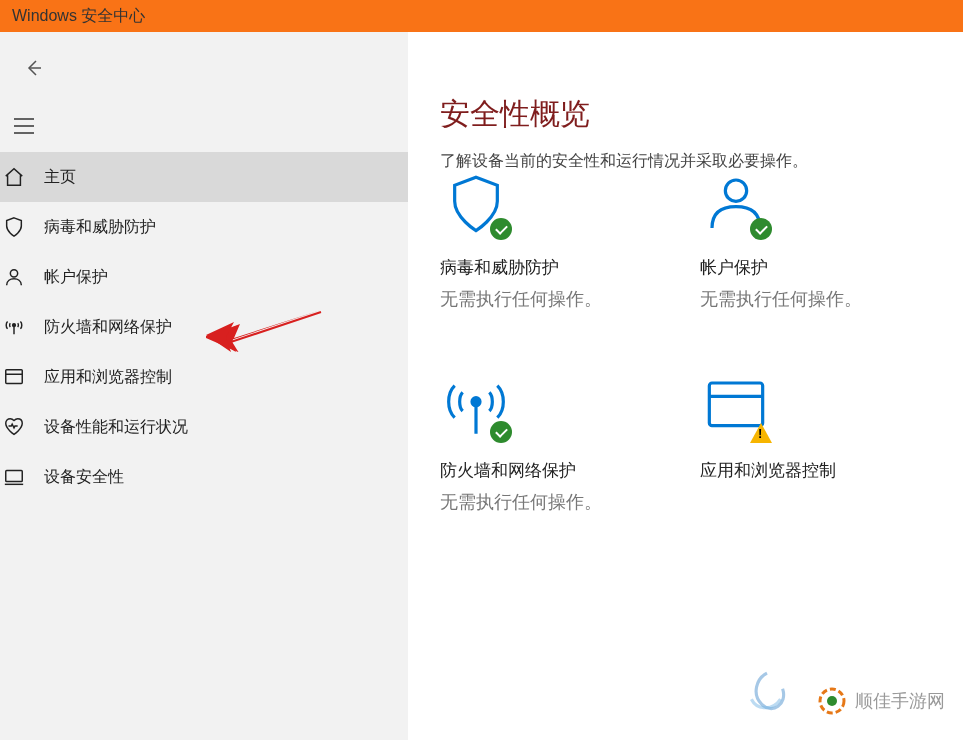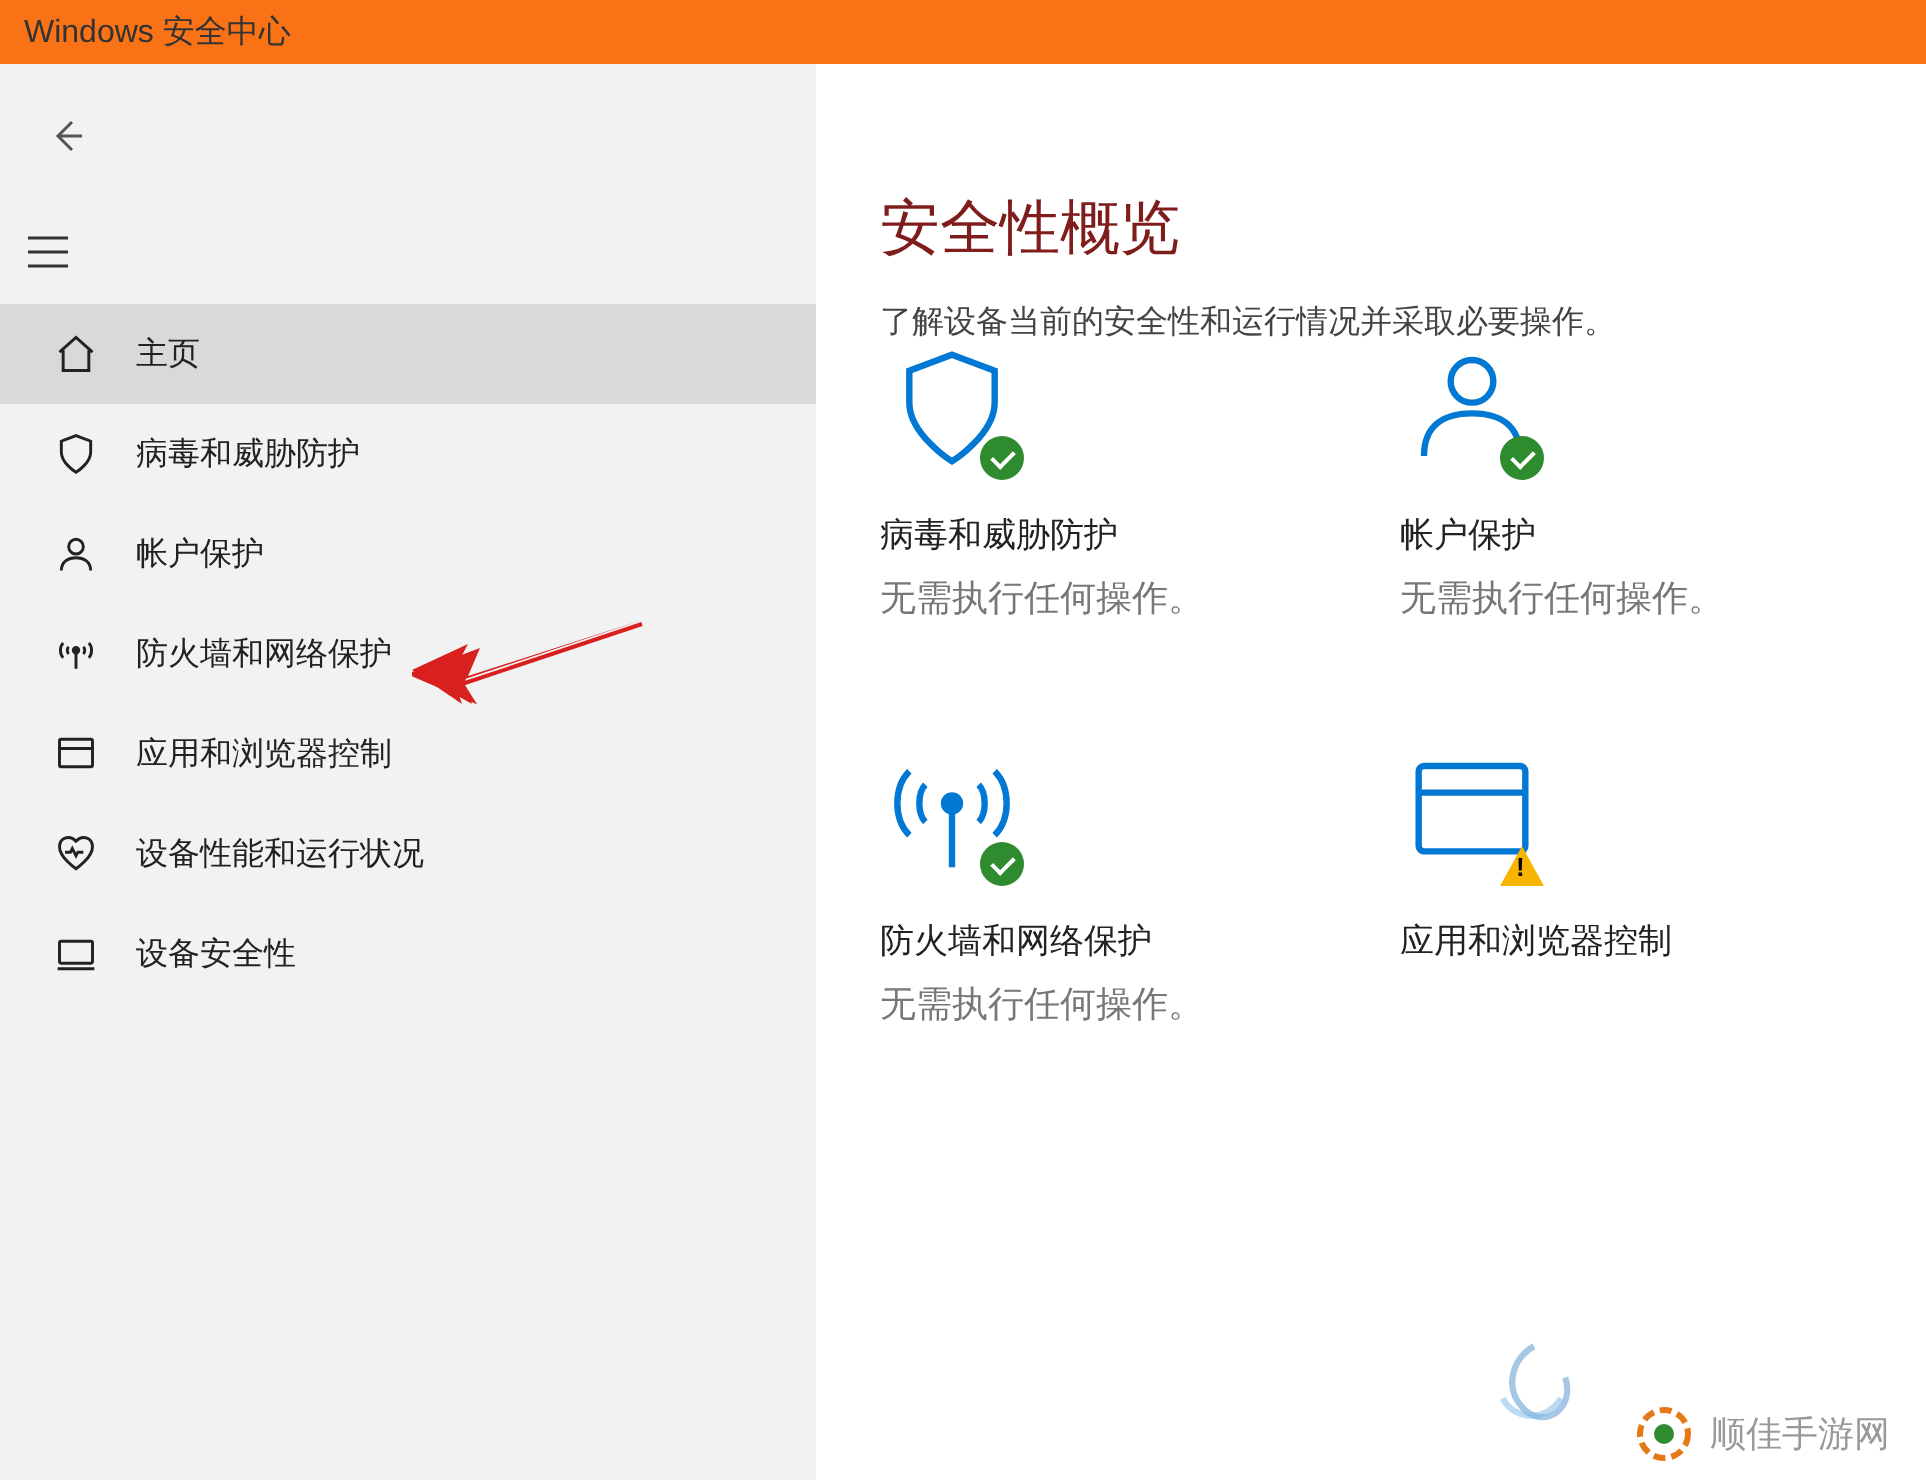--- a/index.html
+++ b/index.html
@@ -46,21 +46,21 @@
       align-items: center;
       justify-content: center;
       margin: 8px 10px 6px 4px;
       color: #333;
     }
     .nav-list { margin-top: 4px; }
     .nav-item {
       display: flex;
       align-items: center;
       height: 50px;
-      padding-left: 26px;
+      padding-left: 2px;
       cursor: default;
       font-size: 16px;
       color: #222;
     }
     .nav-item.active {
       background: #d9d9d9;
     }
     .nav-icon {
       width: 24px;
       height: 24px;
@@ -153,21 +153,21 @@
       color: #000;
     }
     .arrow-annotation {
       position: absolute;
       left: 206px;
       top: 302px;
       pointer-events: none;
     }
     .watermark {
       position: absolute;
-      bottom: 8px;
+      bottom: 24px;
       right: 18px;
       display: flex;
       align-items: center;
       font-size: 18px;
       color: #999;
       pointer-events: none;
     }
     .watermark-logo { width: 30px; height: 30px; margin-right: 8px; }
     .watermark-swirl { position:absolute; right:170px; bottom:20px; }
   </style>

